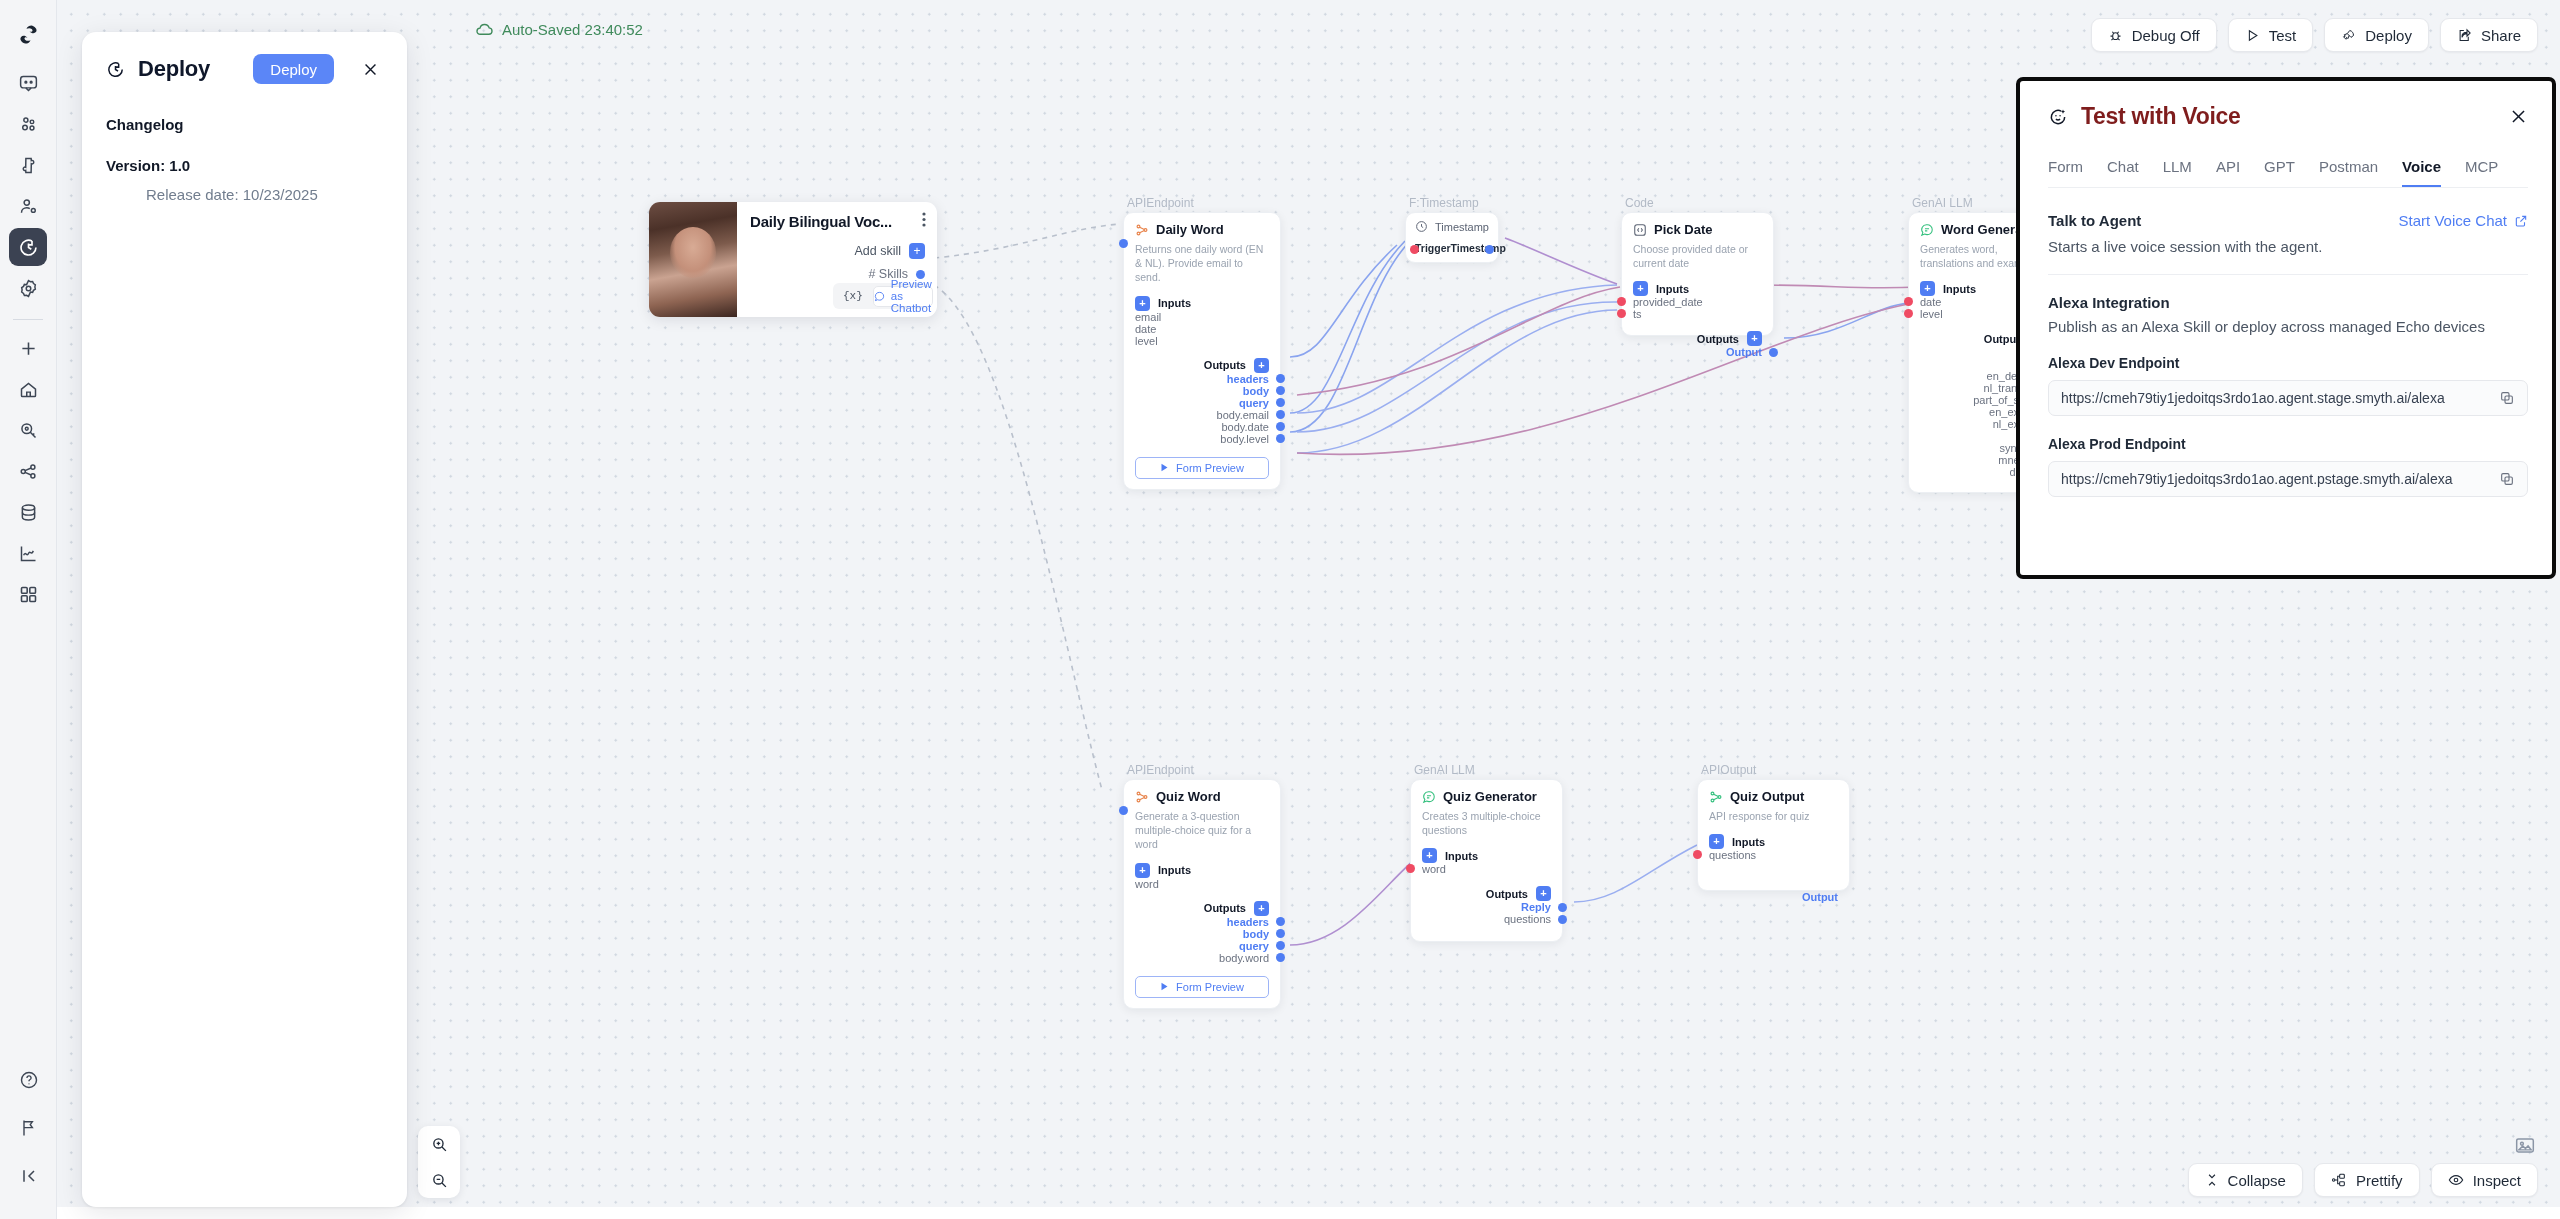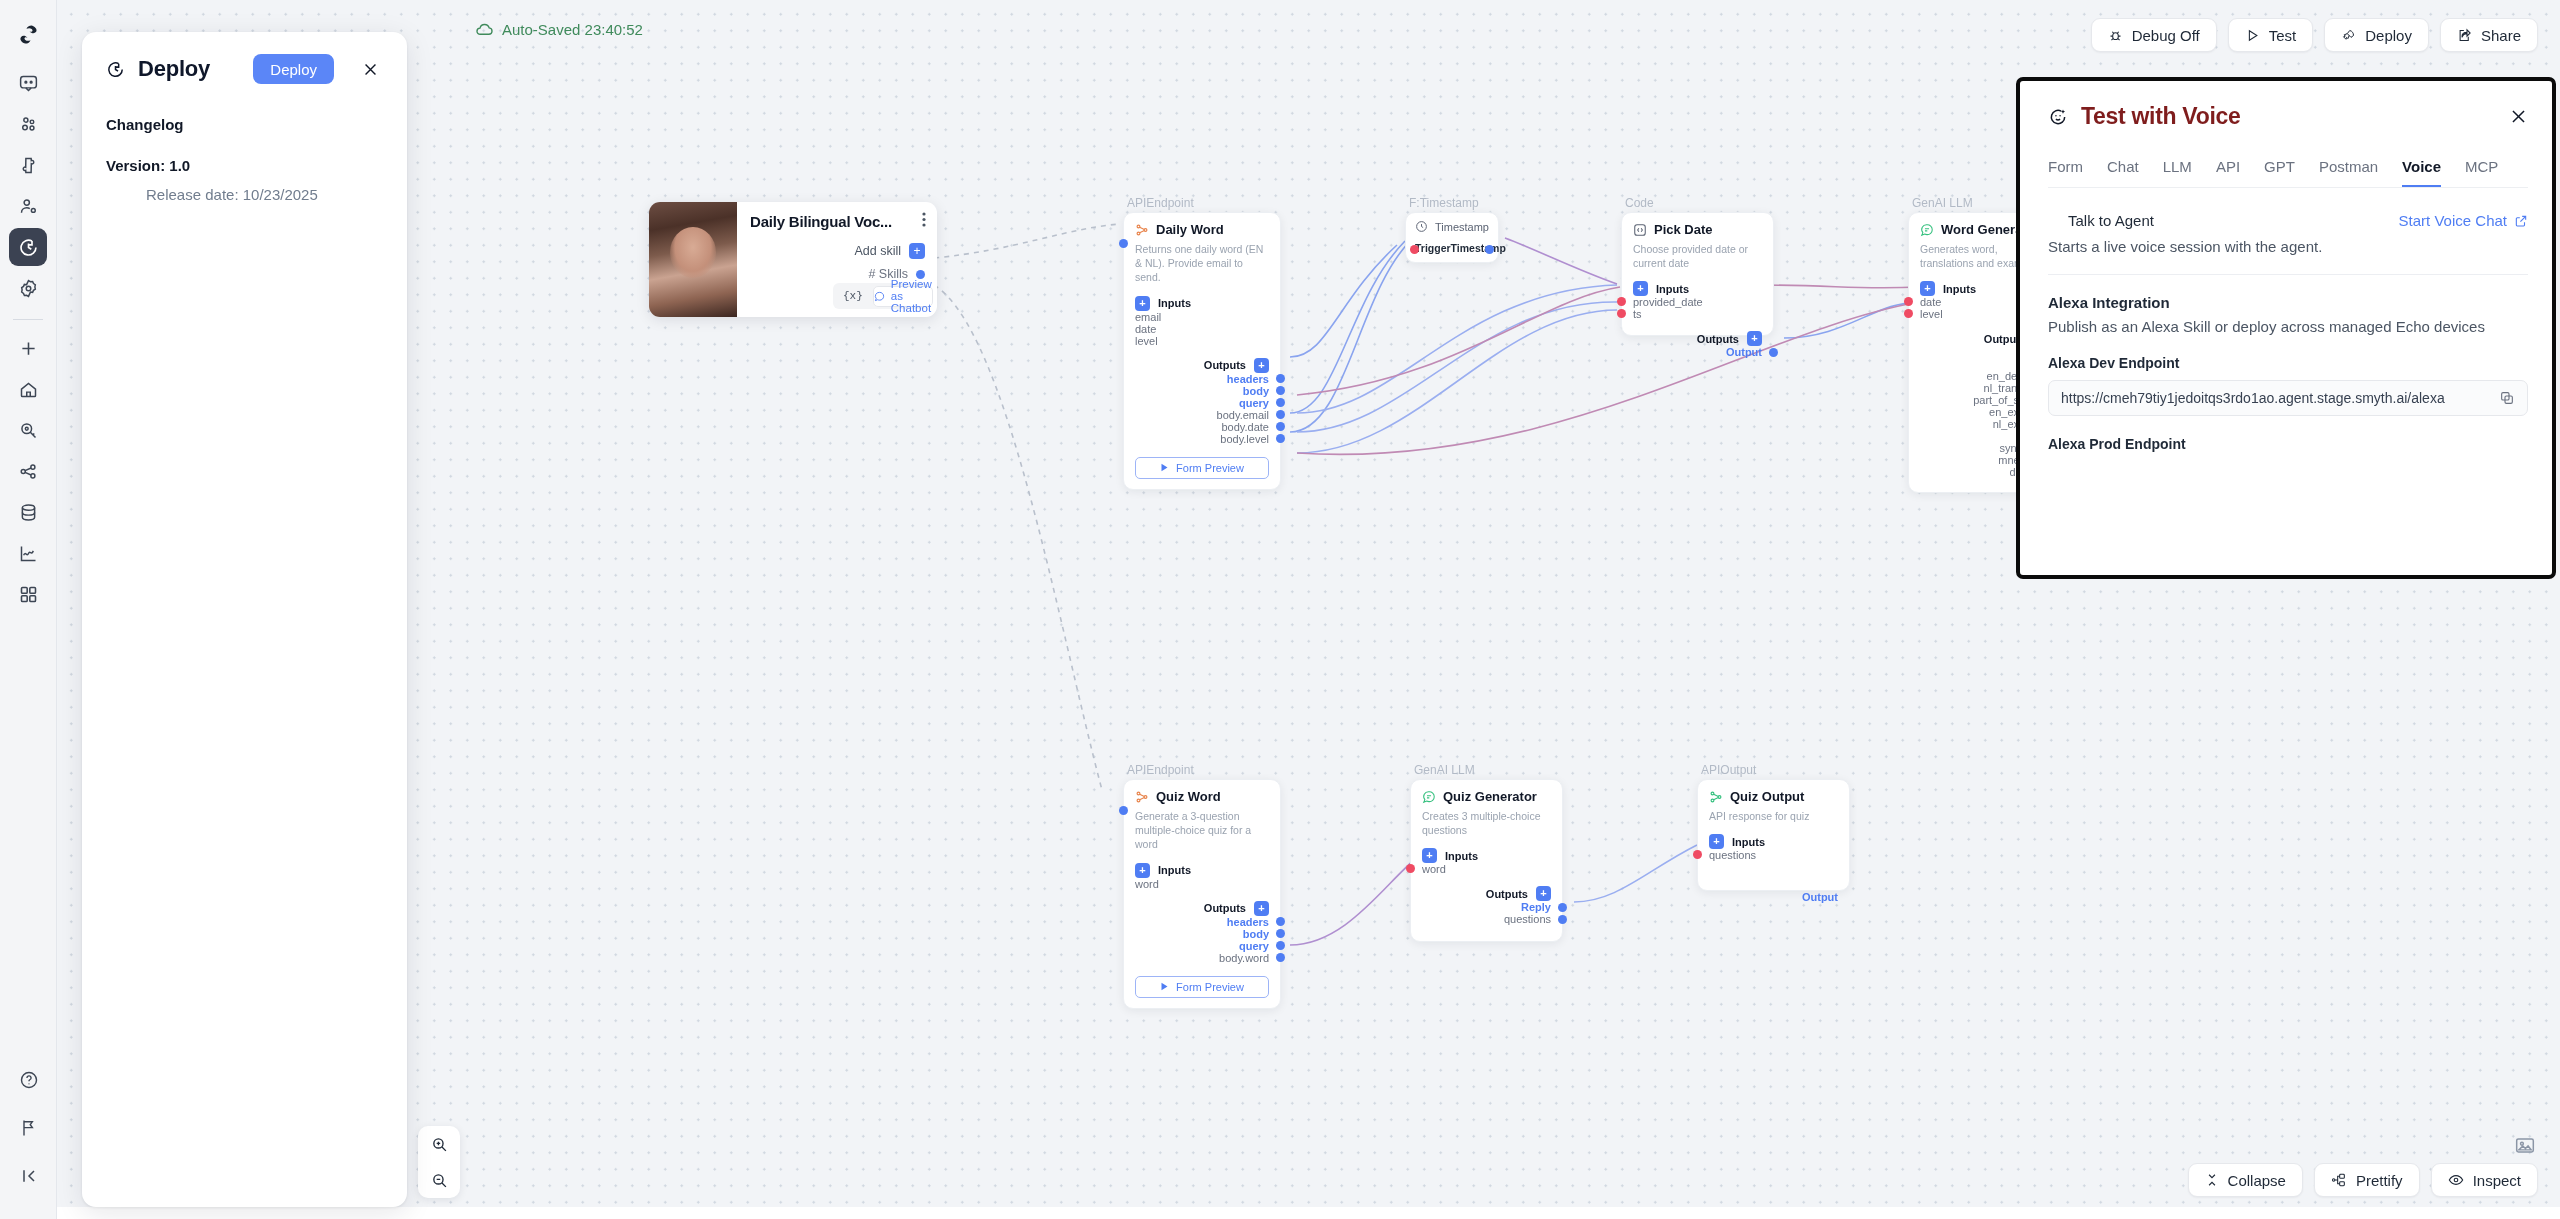--- a/index.html
+++ b/index.html
@@ -166,21 +166,21 @@
   .tp-tabs {
     display: flex; gap: 24px; margin-top: 28px; border-bottom: 1px solid #edeff2;
     padding-bottom: 0;
   }
   .tp-tab {
     font-size: 15px; color: #6b7280; padding-bottom: 10px; cursor: pointer;
     border-bottom: 2.5px solid transparent; white-space: nowrap;
   }
   .tp-tab.active { color: #111827; font-weight: 700; border-bottom-color: #4f7df3; }
   .tp-row { display:flex; align-items:center; margin-top: 24px; }
-  .tp-label { font-size: 15px; font-weight: 400; color:#1f2937;margin-left:20px; }
+  .tp-label { font-size: 15px; font-weight: 700; color:#1f2937; }
   .tp-link { margin-left:auto; font-size: 15px; color:#4f7df3; display:flex; align-items:center; gap:7px; cursor:pointer; }
   .tp-sub { font-size: 15px; color:#4b5563; margin-top: 9px; }
   .tp-divider { height:1px; background:#eceef2; margin: 19px 0 0 0; }
   .tp-block-title { font-size: 15px; font-weight:700; color:#1f2937; margin-top: 19px; }
   .tp-field-label { font-size: 14px; font-weight:700; color:#1f2937; margin-top: 20px; }
   .tp-input {
     margin-top: 9px; height: 36px; border: 1px solid #e6e8ec; border-radius: 7px;
     background: #fafbfc; display:flex; align-items:center; padding: 0 12px;
     font-size: 14px; color:#374151;
   }
@@ -842,20 +842,29 @@
       <span>https://cmeh79tiy1jedoitqs3rdo1ao.agent.stage.smyth.ai/alexa</span>
       <span class="tp-copy">
         <svg width="16" height="16" viewBox="0 0 24 24" fill="none" stroke="#6b7280" stroke-width="1.7">
             <rect x="4" y="4" width="11" height="11" rx="2"></rect>
             <rect x="9" y="9" width="11" height="11" rx="2"></rect>
           </svg>
       </span>
     </div>
 
     <div class="tp-field-label">Alexa Prod Endpoint</div>
+    <div class="tp-input">
+      <span>https://cmeh79tiy1jedoitqs3rdo1ao.agent.pstage.smyth.ai/alexa</span>
+      <span class="tp-copy">
+        <svg width="16" height="16" viewBox="0 0 24 24" fill="none" stroke="#6b7280" stroke-width="1.7">
+            <rect x="4" y="4" width="11" height="11" rx="2"></rect>
+            <rect x="9" y="9" width="11" height="11" rx="2"></rect>
+          </svg>
+      </span>
+    </div>
   </div>
 
   <div class="minimap-btn">
     <svg width="24" height="21" viewBox="0 0 24 24" fill="none" stroke="#8b95a6" stroke-width="1.7">
         <rect x="2.5" y="4.5" width="19" height="15" rx="2"></rect>
         <circle cx="8.5" cy="10" r="1.6"></circle>
         <path d="M5 17l4.5-4.5 3 3 3-3L19 17z"></path>
       </svg>
   </div>
   <div class="bottom-tools">

